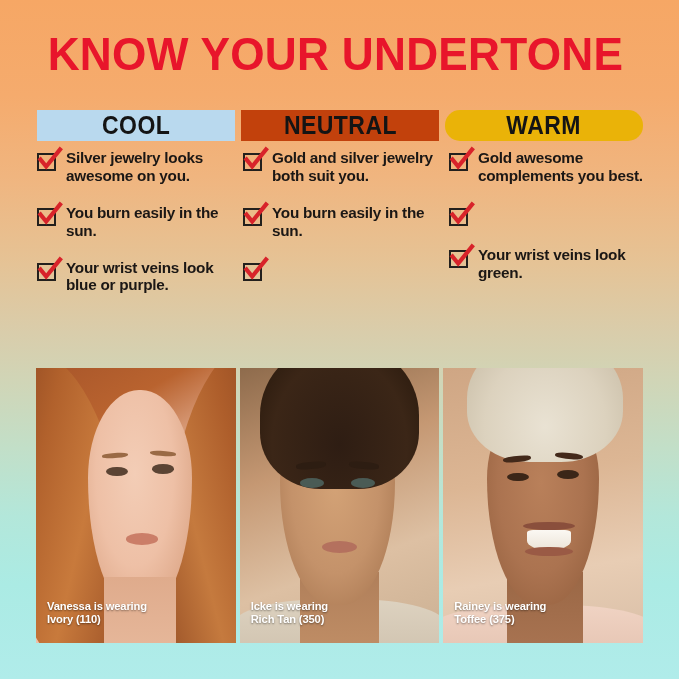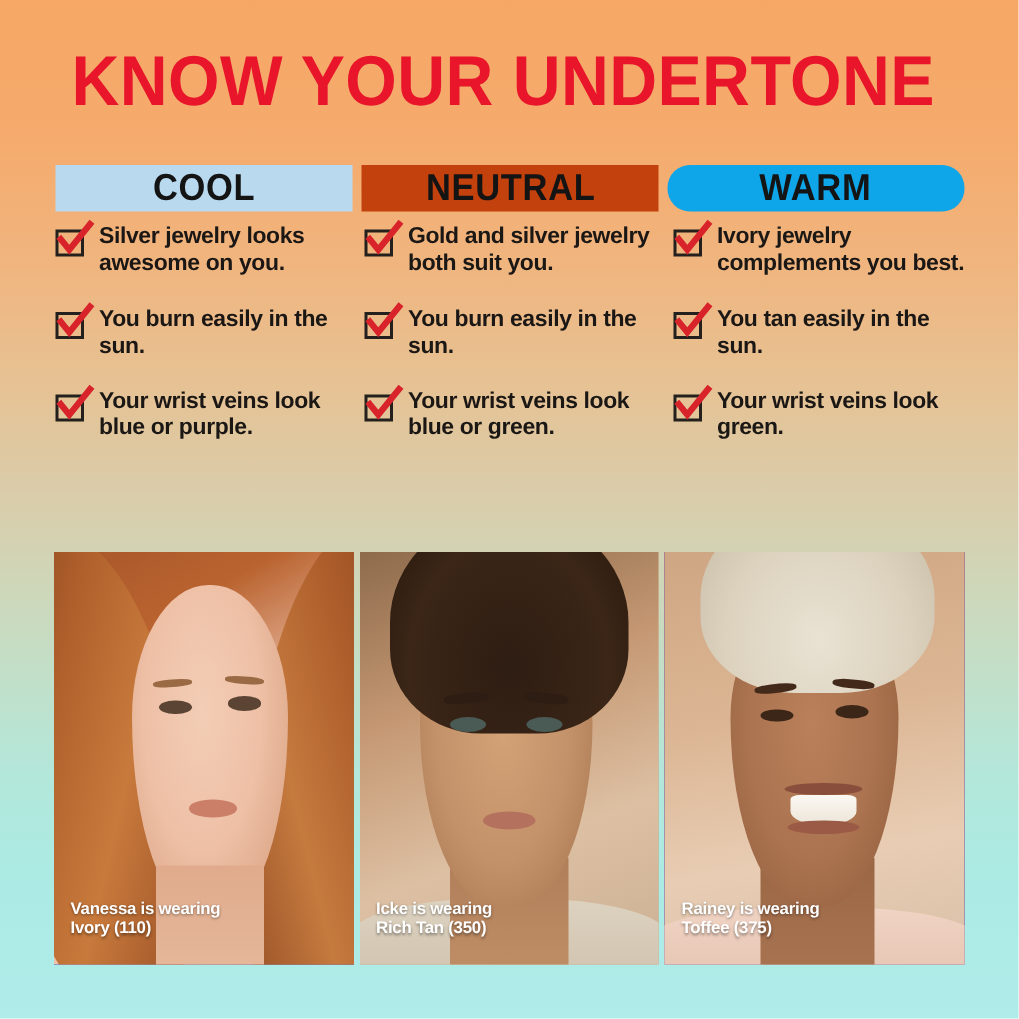--- a/index.html
+++ b/index.html
@@ -187,21 +187,21 @@
   .p2 .eyeR { position:absolute; left:56%; top:40%; width:12%; height:3.6%;
               background:#4a5b55; border-radius:50%; }
   .p2 .browL{ position:absolute; left:28%; top:34%; width:15%; height:2.4%;
               background:#2d1d12; border-radius:40%; transform:rotate(-5deg); }
   .p2 .browR{ position:absolute; left:55%; top:34%; width:15%; height:2.4%;
               background:#2d1d12; border-radius:40%; transform:rotate(5deg); }
   .p2 .lips { position:absolute; left:41%; top:63%; width:18%; height:4.4%;
               background:#b4715e; border-radius:50%; }
 
   
-  .p3 { background: #701a75; }
+  .p3 { background: #b91c1c; }
   .p3 .bg   { position:absolute; inset:0;
               background: linear-gradient(170deg,#cfa684 0%,#dcb694 40%,#e8cdb4 72%,#d9bfa7 100%); }
   .p3 .hair { position:absolute; left:12%; top:-12%; width:78%; height:46%;
               background: radial-gradient(ellipse at 50% 72%, #e9e2d3 0%, #dcd2be 55%, #c5b9a2 100%);
               border-radius: 50% 50% 40% 40%; }
   .p3 .face { position:absolute; left:22%; top:12%; width:56%; height:74%;
               background: radial-gradient(ellipse at 48% 40%, #b9805a 0%, #ab7350 52%, #95613f 88%, #855538 100%);
               border-radius: 47% 47% 45% 45% / 38% 38% 62% 62%; }
   .p3 .neck { position:absolute; left:32%; top:74%; width:38%; height:30%;
               background: linear-gradient(180deg,#9a6745 0%,#a97452 100%); }
@@ -244,21 +244,21 @@
   <div class="title" style="color: rgb(232, 21, 43);">KNOW YOUR UNDERTONE</div>
 </div>
 
 <div class="head-row">
   <div class="head-cell" style="background: rgb(185, 217, 238);">
     <span>COOL</span>
   </div>
   <div class="head-cell" style="background: #c2410c;">
     <span>NEUTRAL</span>
   </div>
-  <div class="head-cell" style="background: #0ea5e9; border-radius: 15px;">
+  <div class="head-cell" style="background: #eab308; border-radius: 15px;">
     <span>WARM</span>
   </div>
 </div>
 
 <div class="cols">
 
   <div class="col">
     <div class="check-item">
       <div class="cbox">
         <div class="sq"></div>
@@ -307,42 +307,40 @@
       </div>
       <div class="ctext">You burn easily in the sun.</div>
     </div>
     <div class="check-item">
       <div class="cbox">
         <div class="sq"></div>
         <svg viewBox="0 0 26 26">
           <path d="M3.5 12.5 L9.2 19.5 L23 2.5" fill="none" stroke="#d8232a" stroke-width="4.2" stroke-linecap="square" stroke-linejoin="miter"></path>
         </svg>
       </div>
-      <div class="ctext">Your wrist veins look blue or green.</div>
     </div>
   </div>
 
   <div class="col">
     <div class="check-item">
       <div class="cbox">
         <div class="sq"></div>
         <svg viewBox="0 0 26 26">
           <path d="M3.5 12.5 L9.2 19.5 L23 2.5" fill="none" stroke="#d8232a" stroke-width="4.2" stroke-linecap="square" stroke-linejoin="miter"></path>
         </svg>
       </div>
-      <div class="ctext">Ivory jewelry complements you best.</div>
-    </div>
-    <div class="check-item">
-      <div class="cbox">
-        <div class="sq"></div>
-        <svg viewBox="0 0 26 26">
-          <path d="M3.5 12.5 L9.2 19.5 L23 2.5" fill="none" stroke="#d8232a" stroke-width="4.2" stroke-linecap="square" stroke-linejoin="miter"></path>
-        </svg>
-      </div>
-      <div class="ctext">You tan easily in the sun.</div>
+      <div class="ctext">Gold awesome complements you best.</div>
+    </div>
+    <div class="check-item">
+      <div class="cbox">
+        <div class="sq"></div>
+        <svg viewBox="0 0 26 26">
+          <path d="M3.5 12.5 L9.2 19.5 L23 2.5" fill="none" stroke="#d8232a" stroke-width="4.2" stroke-linecap="square" stroke-linejoin="miter"></path>
+        </svg>
+      </div>
     </div>
     <div class="check-item">
       <div class="cbox">
         <div class="sq"></div>
         <svg viewBox="0 0 26 26">
           <path d="M3.5 12.5 L9.2 19.5 L23 2.5" fill="none" stroke="#d8232a" stroke-width="4.2" stroke-linecap="square" stroke-linejoin="miter"></path>
         </svg>
       </div>
       <div class="ctext">Your wrist veins look green.</div>
     </div>

